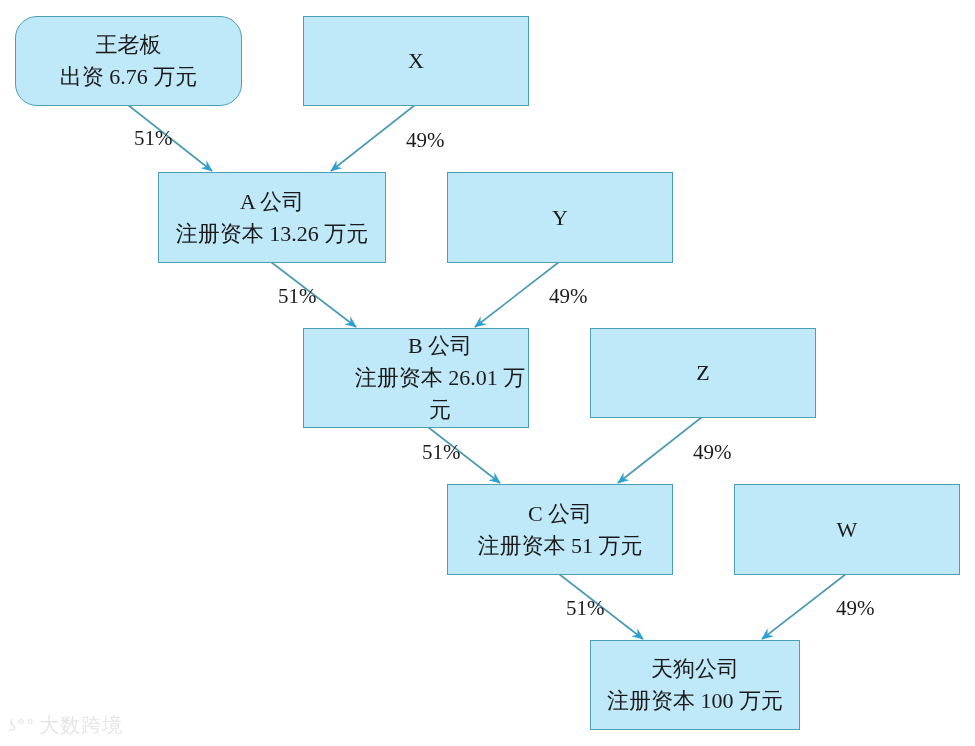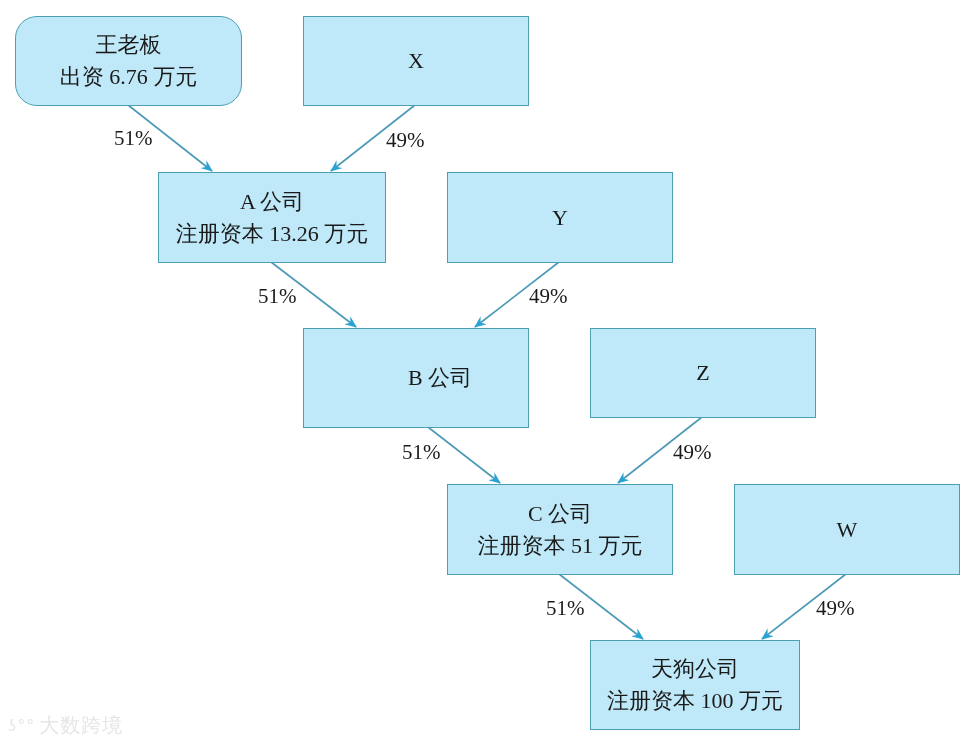--- a/index.html
+++ b/index.html
@@ -1,21 +1,21 @@
 <!DOCTYPE html>
 <html><head>
 <meta charset="utf-8">
 <style>
   html, body { margin:0; padding:0; }
   body { width:975px; height:746px; background:#ffffff; position:relative; overflow:hidden;
          font-family: "Liberation Serif", "DejaVu Serif", serif; color:#1a1a1a; }
   .box { position:absolute; background:#bfe9f9; border:1.5px solid #4d9fb3; box-sizing:border-box;
          display:flex; flex-direction:column; align-items:center; justify-content:center;
          font-size:22px; line-height:32px; text-align:center; }
-  .pct { position:absolute; font-size:21px; color:#1a1a1a; }
+  .pct { position:absolute; font-size:21px; color:#1a1a1a;margin-left:20px; }
   svg.edges { position:absolute; left:0; top:0; }
   .wm { position:absolute; left:8px; top:712px; font-family:"DejaVu Sans", sans-serif; font-size:20px;
         color:#e6e6e6; letter-spacing:1px; display:flex; align-items:center; gap:4px; }
   .wm .logo { font-size:16px; }
 </style>
 </head>
 <body>
 
 <svg class="edges" width="975" height="746">
   <defs>
@@ -46,20 +46,21 @@
 <div class="box" style="left:158px;top:172px;width:228px;height:91px;justify-content:center;">
   <span>A 公司</span>
   <span>注册资本 13.26 万元</span>
 </div>
 <div class="box" style="left:447px;top:172px;width:226px;height:91px;">
   <span>Y</span>
 </div>
 
 <div class="box" style="left:303px;top:328px;width:226px;height:100px;padding-left:48px;">
   <span>B 公司</span>
+  <span>注册资本 26.01 万元</span>
 </div>
 <div class="box" style="left:590px;top:328px;width:226px;height:90px;">
   <span>Z</span>
 </div>
 
 <div class="box" style="left:447px;top:484px;width:226px;height:91px;">
   <span>C 公司</span>
   <span>注册资本 51 万元</span>
 </div>
 <div class="box" style="left:734px;top:484px;width:226px;height:91px;">

